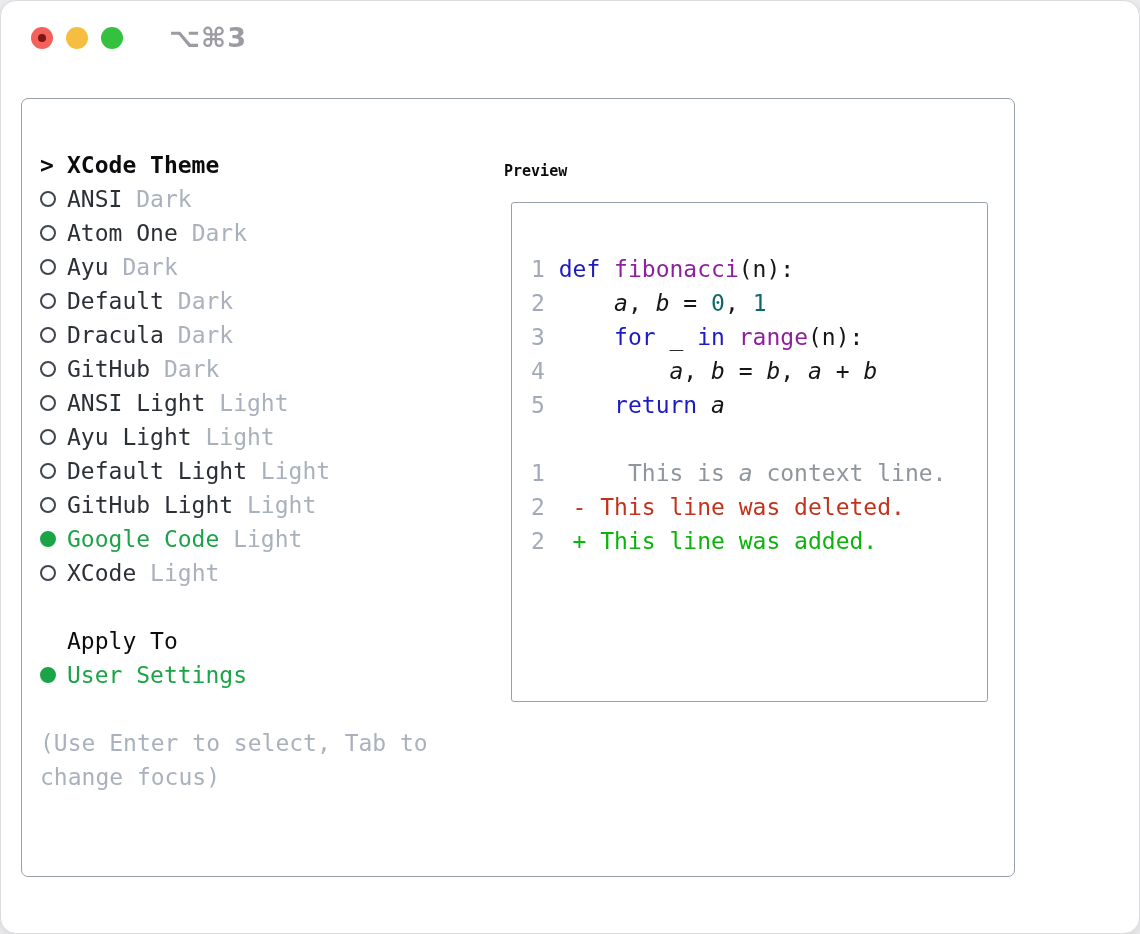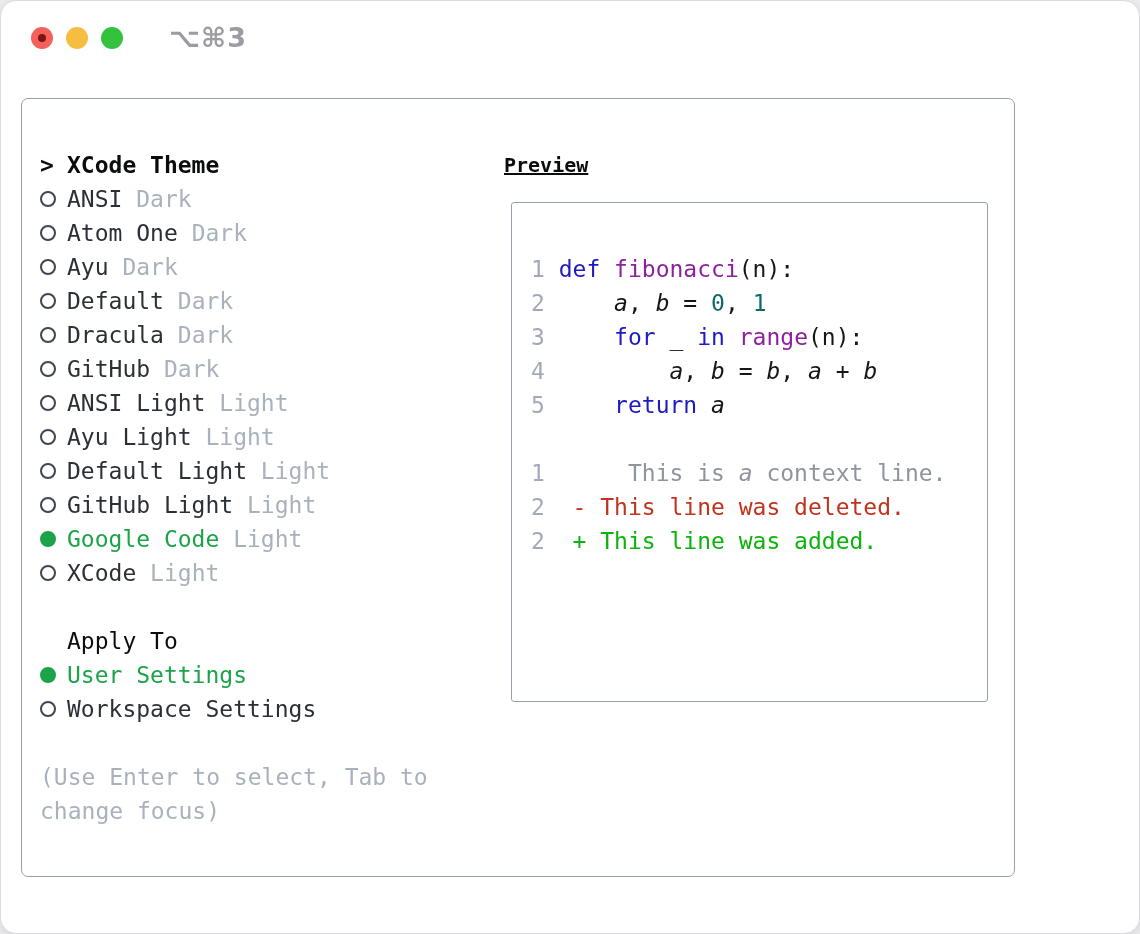--- a/index.html
+++ b/index.html
@@ -43,21 +43,21 @@
   .hdr{font-weight:bold;color:var(--heading);}
   .subhdr{color:var(--heading);}
   .bullet{width:12px;height:12px;border-radius:50%;border:2px solid var(--ring);box-sizing:content-box;}
   .bullet.filled{background:var(--accent);border-color:var(--accent);}
   .name{color:var(--text);}
   .item.selected .name{color:var(--accent);}
   .tag{color:var(--dim);margin-left:1ch;}
   .spacer{height:34px;}
   .hint{width:400px;line-height:34px;color:var(--dim);white-space:normal;}
   
-  .preview-title{position:absolute;left:482px;top:49px;height:34px;line-height:34px;font-size:20px;font-weight:bold;color:var(--heading);text-decoration:underline;}
+  .preview-title{position:absolute;left:482px;top:55px;height:34px;line-height:34px;font-size:15px;font-weight:bold;color:var(--heading);}
   .preview-box{
     position:absolute;left:489px;top:103px;width:477px;height:500px;
     border:1.5px solid var(--border);border-radius:3px;box-sizing:border-box;
     padding:49px 0 0 19px;overflow:hidden;background:#fff;
   }
   .cline{height:34px;line-height:34px;font-size:23px;white-space:pre;}
   .lineno{display:inline-block;min-width:1ch;margin-right:1ch;color:var(--lineno);}
   .content{white-space:pre;}
   .tok.kw{color:var(--kw);}
   .tok.fn{color:var(--fn);}
@@ -107,21 +107,20 @@
 
       <div class="spacer"></div>
 
       <div class="row">
         <span class="lead"></span>
         <span class="subhdr">Apply To</span>
       </div>
 
       <div>
           <div class="row item selected"><span class="lead"><span class="bullet filled"></span></span><span class="name">User Settings</span></div>
-          <div class="row item"><span class="lead"><span class="bullet"></span></span><span class="name">Workspace Settings</span></div>
         </div>
 
       <div class="spacer"></div>
 
       <div class="hint">(Use Enter to select, Tab to change focus)</div>
     </div>
 
     <div class="preview-title">Preview</div>
 
     <div class="preview-box">

